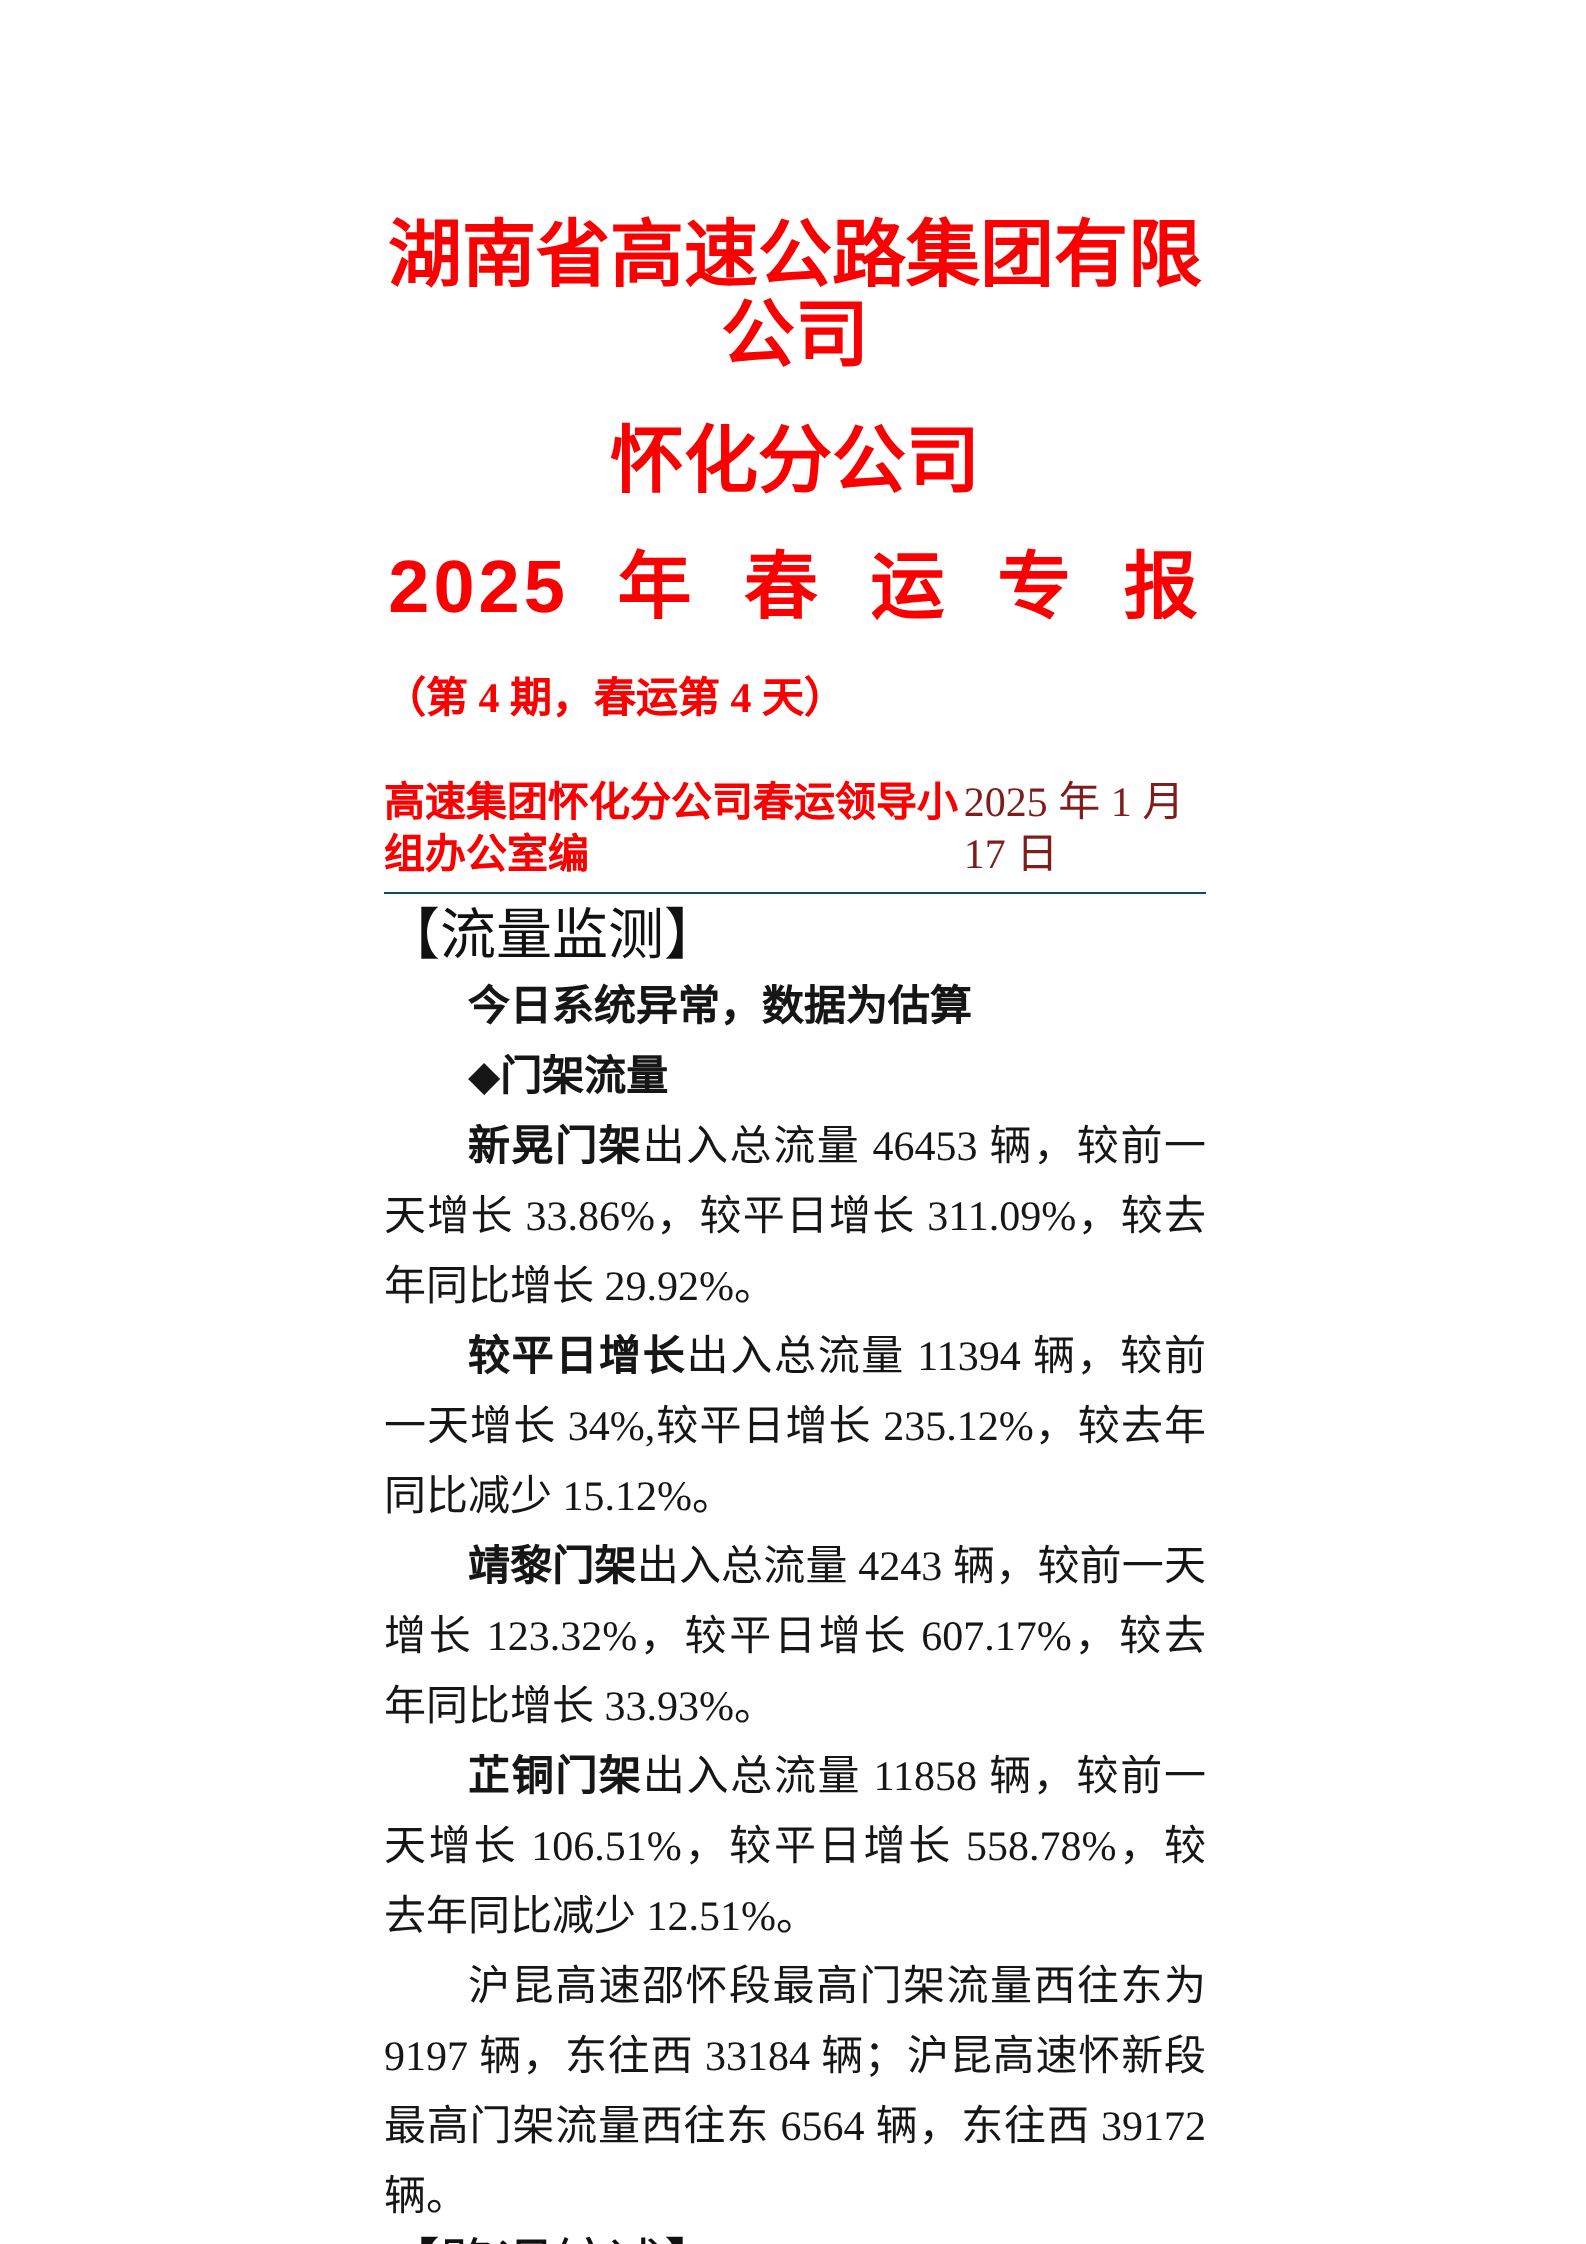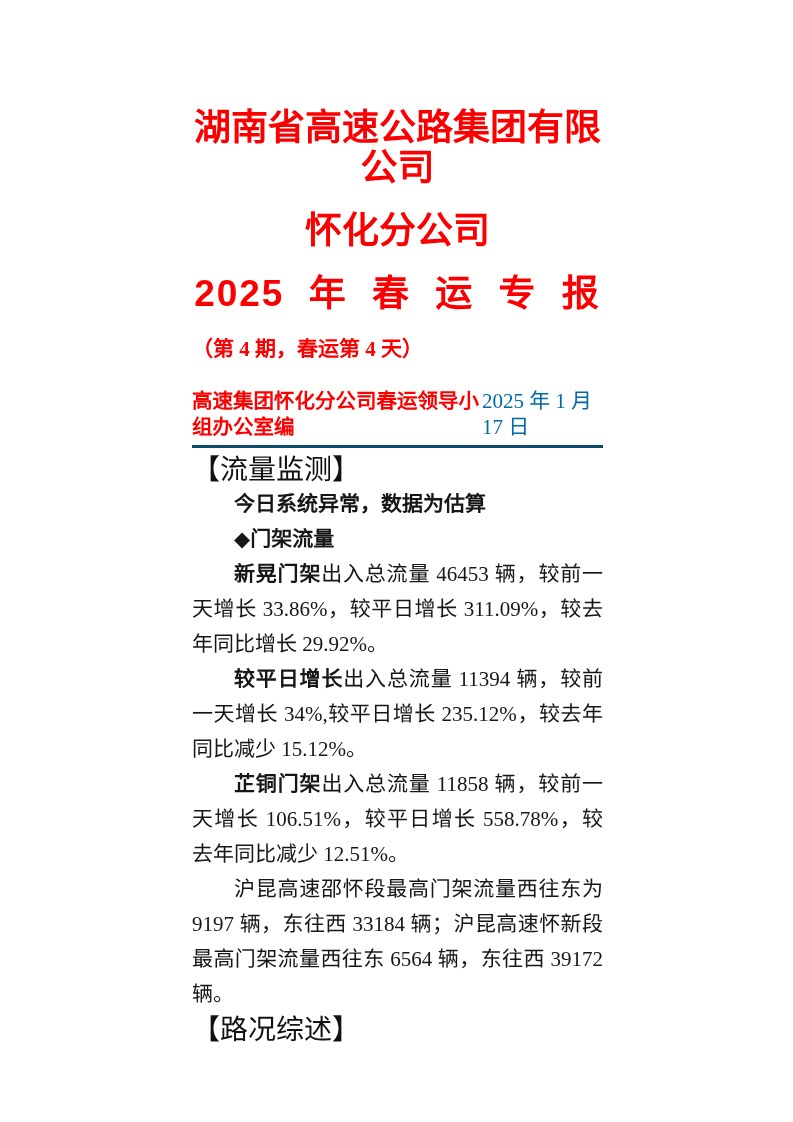--- a/index.html
+++ b/index.html
@@ -39,34 +39,34 @@
     font-size: 21px;
     line-height: 26px;
     font-family: "Liberation Serif", "DejaVu Serif", serif;
   }
   
   .editor-row {
     margin-top: 26px;
     display: flex;
     justify-content: space-between;
     align-items: baseline;
-    border-bottom: 3px solid #0c4a6e;
+    border-bottom: 1px solid #0c4a6e;
     padding-bottom: 5px;
   }
   .editor-name {
     font-family: "Liberation Sans", "DejaVu Sans", sans-serif;
     font-weight: 700;
     color: #fb0000;
     font-size: 20.5px;
     line-height: 26px;
   }
   .issue-date {
     font-size: 21px;
     line-height: 26px;
-    color: #0369a1;
+    color: #7f1d1d;
   }
   
   .body-text { margin-top: 4px; }
   .section-header {
     font-size: 28px;
     line-height: 35px;
     margin: 0;
     color: #111111;
   }
   .para {
@@ -111,20 +111,21 @@
 
     <p class="note-line">今日系统异常，数据为估算</p>
 
 
     <p class="para bold-line">◆门架流量</p>
 
     <p class="para"><span class="gantry-name">新晃门架</span><span>出入总流量 46453 辆，较前一天增长 33.86%，较平日增长 311.09%，较去年同比增长 29.92%。</span></p>
 
     <p class="para"><span class="gantry-name">较平日增长</span><span>出入总流量 11394 辆，较前一天增长 34%,较平日增长 235.12%，较去年同比减少 15.12%。</span></p>
 
+    <p class="para"><span class="gantry-name">靖黎门架</span><span>出入总流量 4243 辆，较前一天增长 123.32%，较平日增长 607.17%，较去年同比增长 33.93%。</span></p>
 
     <p class="para"><span class="gantry-name">芷铜门架</span><span>出入总流量 11858 辆，较前一天增长 106.51%，较平日增长 558.78%，较去年同比减少 12.51%。</span></p>
 
     <p class="para">沪昆高速邵怀段最高门架流量西往东为 9197 辆，东往西 33184 辆；沪昆高速怀新段最高门架流量西往东 6564 辆，东往西 39172 辆。</p>
 
     <div class="section-header">【路况综述】</div>
 
   </main>
 
 </div>

